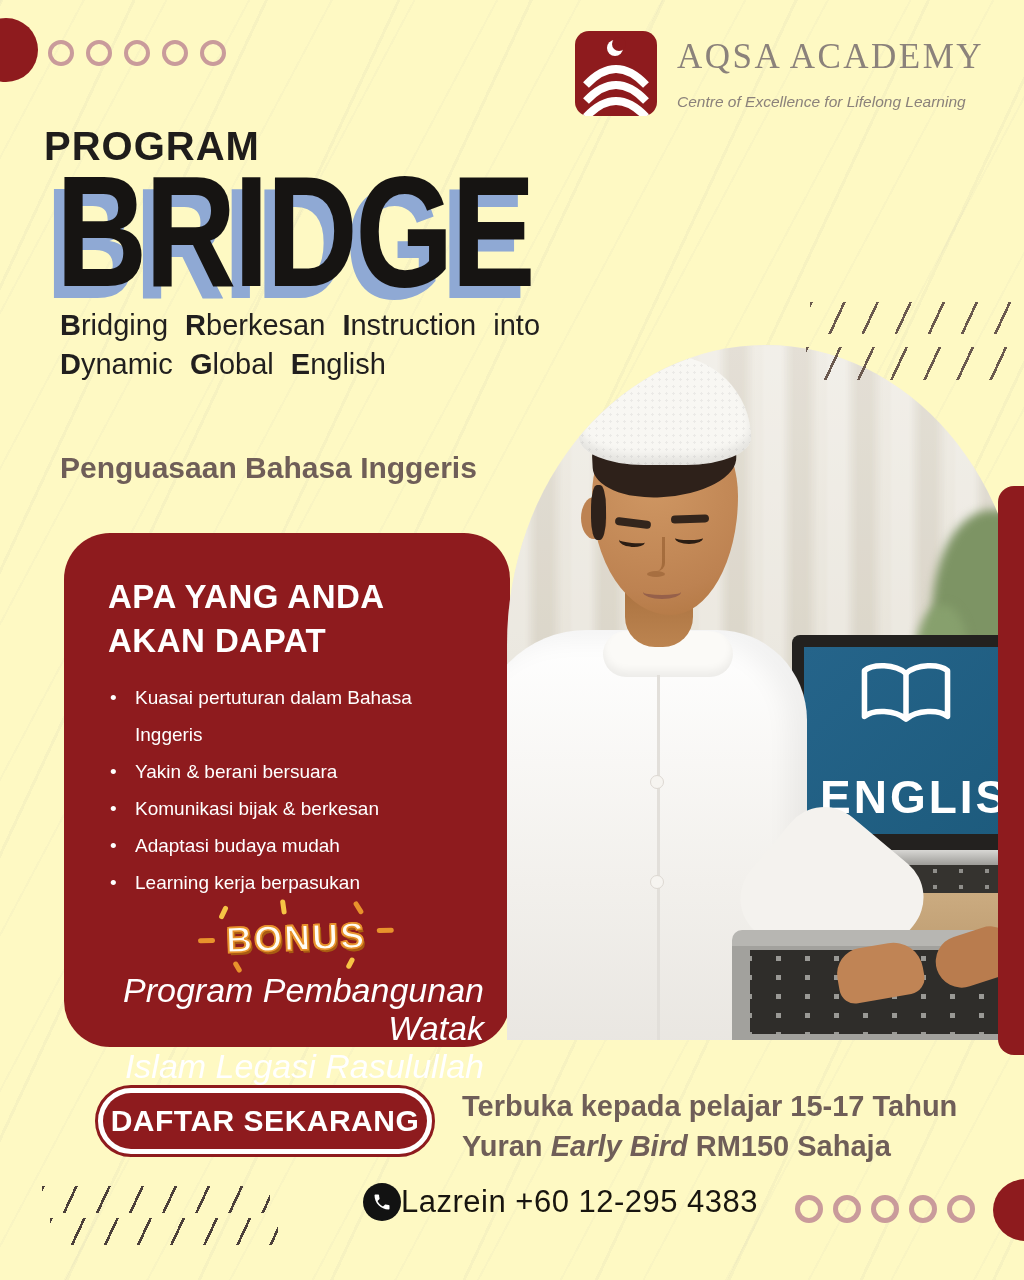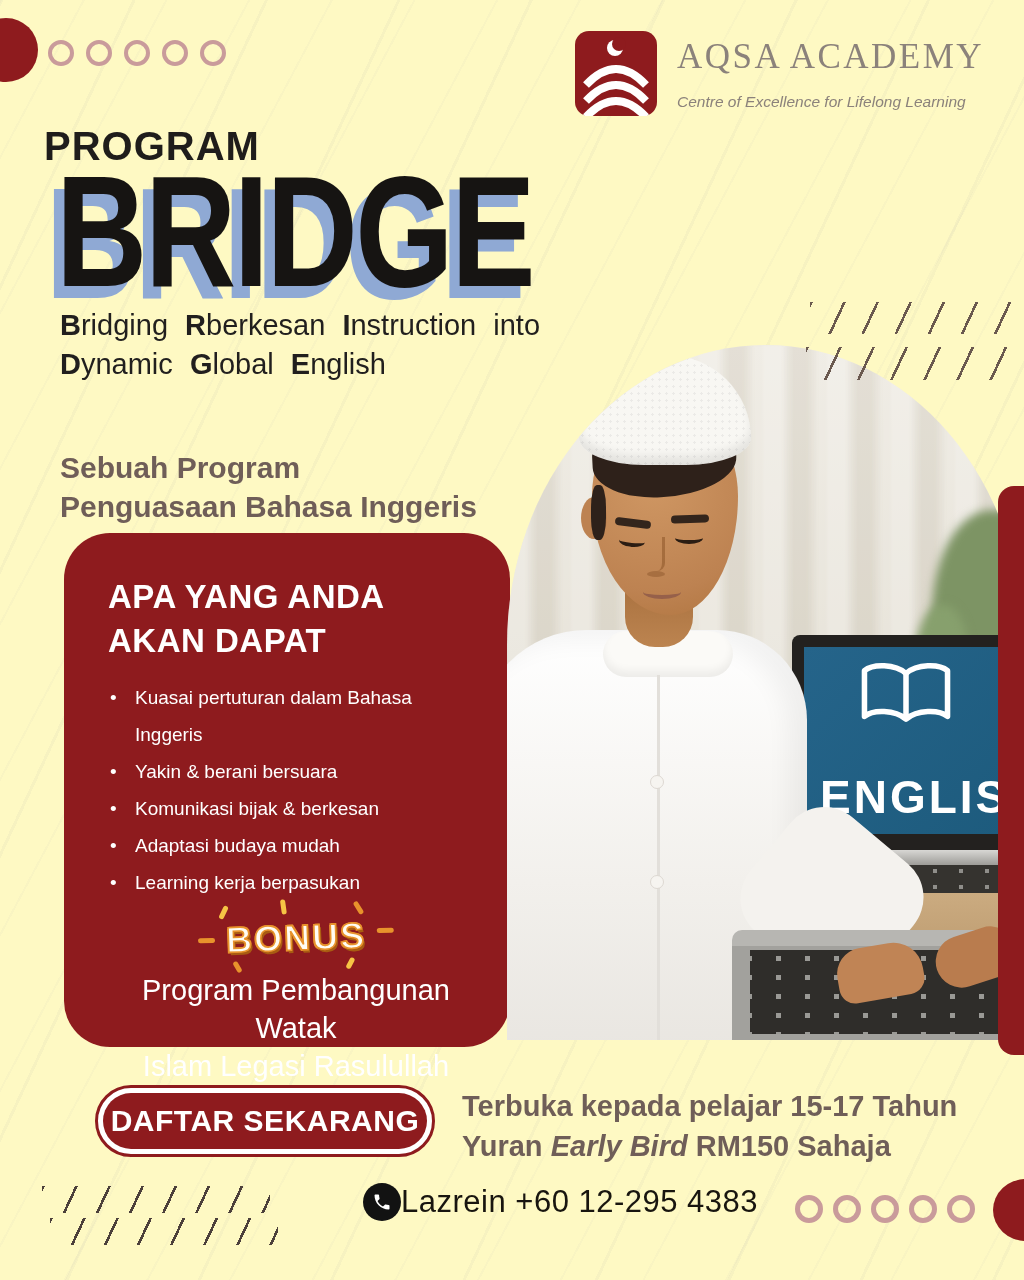--- a/index.html
+++ b/index.html
@@ -53,21 +53,21 @@
     -webkit-text-stroke:1.6px var(--accent-gold);
     text-shadow:2px 3px 0 #a85c12,-1px 1px 0 var(--accent-gold),1px -1px 0 var(--accent-gold);transform:rotate(-2deg);}
   .burst{position:absolute;background:var(--accent-gold);border-radius:3px;}
   .burst.l{left:-28px;top:18px;width:17px;height:5px;}
   .burst.r{right:-28px;top:14px;width:17px;height:5px;}
   .burst.s1{left:-4px;top:-14px;width:5px;height:14px;transform:rotate(28deg);background:#F6C445;}
   .burst.s2{left:40%;top:-18px;width:5px;height:15px;background:#F6C445;transform:rotate(-6deg);}
   .burst.s3{right:4px;top:-14px;width:5px;height:14px;transform:rotate(-30deg);}
   .burst.s4{left:8px;bottom:-12px;width:5px;height:12px;transform:rotate(-28deg);}
   .burst.s5{right:14px;bottom:-12px;width:5px;height:12px;transform:rotate(30deg);background:#F6C445;}
-  .bonus-desc{margin-top:12px;text-align:center;font-size:29px;line-height:38px;font-weight:400;}
+  .bonus-desc{margin-top:12px;text-align:right;font-size:34px;line-height:38px;font-weight:400;font-style:italic;}
 
   
   .photo{position:absolute;left:507px;top:345px;width:517px;height:695px;overflow:hidden;
     border-top-left-radius:258px 300px;border-top-right-radius:258px 300px;}
   .photo>div{position:absolute;}
   .ph-bg{inset:0;background:linear-gradient(180deg,#ece8df 0%,#e2ddd1 45%,#d8d2c4 100%);}
   .ph-curtain{inset:0;opacity:.55;filter:blur(1px);
     background:repeating-linear-gradient(90deg, rgba(255,255,255,.6) 0 18px, rgba(186,180,166,.28) 30px 44px, rgba(255,255,255,.4) 56px 64px);}
   .ph-leaf{border-radius:50% 46% 55% 45%;filter:blur(5px);}
   .leaf1{right:-28px;top:165px;width:120px;height:210px;background:#7d9464;}
@@ -187,21 +187,20 @@
       <span class="word"><b></b><span>into</span></span>
     </div>
     <div>
       <span class="word"><b>D</b><span>ynamic</span></span>
       <span class="word"><b>G</b><span>lobal</span></span>
       <span class="word"><b>E</b><span>nglish</span></span>
     </div>
   </div>
 
   <div class="subtitle">
-    <div>Sebuah Program</div>
     <div>Penguasaan Bahasa Inggeris</div>
   </div>
 
   <section class="benefits">
     <h2>
       <div>APA YANG ANDA</div>
       <div>AKAN DAPAT</div>
     </h2>
     <ul>
       <li>Kuasai pertuturan dalam Bahasa Inggeris</li>

